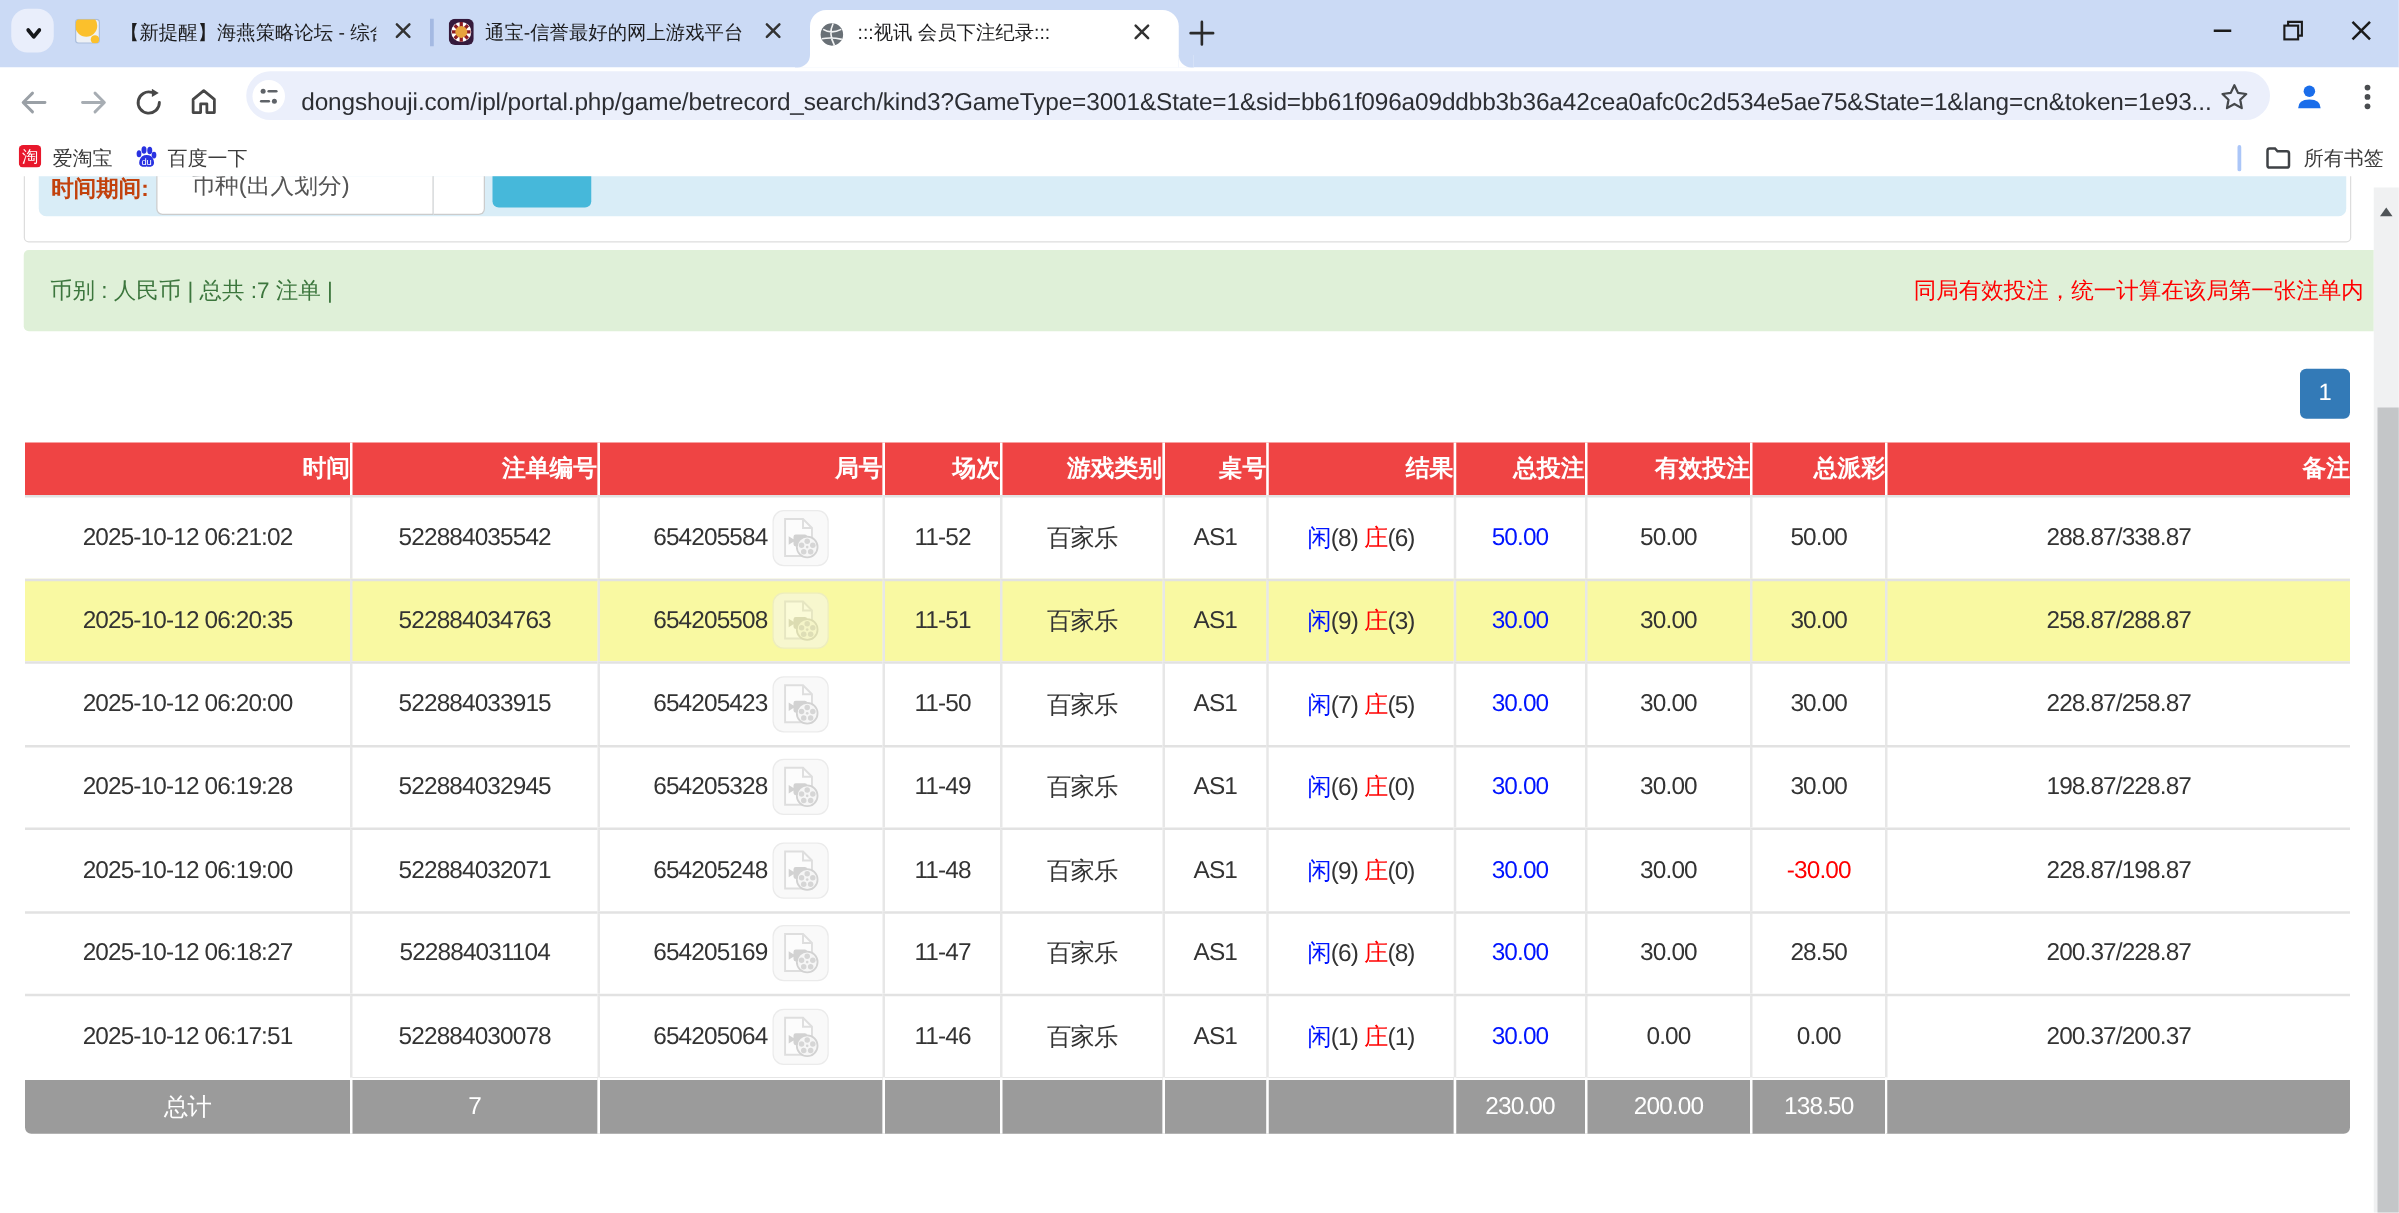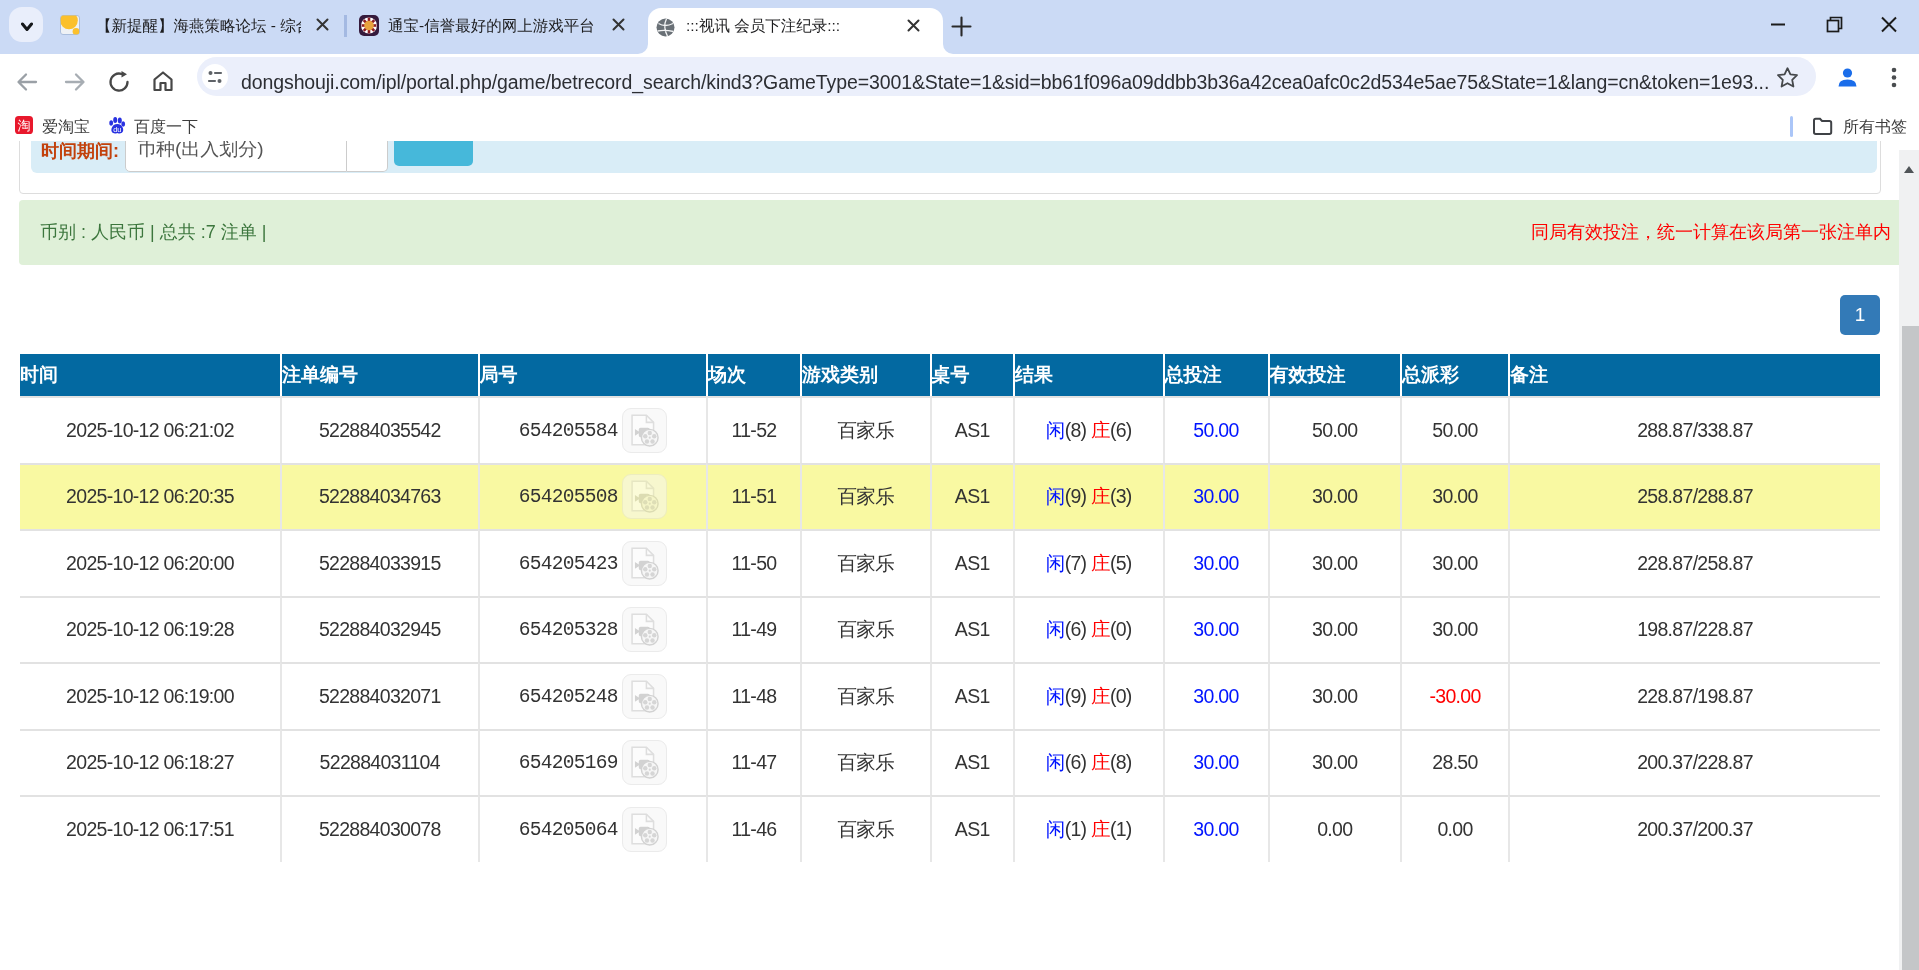--- a/index.html
+++ b/index.html
@@ -21,33 +21,33 @@
 
 #page { left:0; top:141px; width:1899px; height:829px; background:#fff; overflow:hidden; }
 #formpanel { position:absolute; left:19px; top:-60px; width:1862px; height:113px; background:#fff; border:1px solid #ddd; border-radius:4px; }
 #formblue { position:absolute; left:11px; top:10px; width:1846px; height:81px; background:#d9edf7; border-radius:6px; }
 #alertbar { position:absolute; left:19px; top:59px; width:1899px; height:65px; background:#dff0d8; border-radius:4px; }
 #alertbar .lt { position:absolute; left:21px; top:0; height:65px; line-height:65px; font-size:18px; color:#3c763d; }
 #alertbar .rt { position:absolute; right:27px; top:0; height:65px; line-height:65px; font-size:18px; color:#f00; }
 #pg1 { position:absolute; left:1840px; top:154px; width:40px; height:40px; background:#337ab7; border-radius:5px; color:#fff; font-size:19px; text-align:center; line-height:40px; }
 
 #tbl { position:absolute; left:20px; top:212.5px; width:1860px; border-collapse:separate; border-spacing:0; table-layout:fixed; font-size:19.5px; letter-spacing:-0.7px; color:#333; }
-#tbl th { background:#0369a1; color:#fff; font-size:19px; letter-spacing:0; font-weight:bold; height:42.5px; border-left:2.5px solid #fff; padding:0; text-align:left; }
+#tbl th { background:#ef4444; color:#fff; font-size:19px; letter-spacing:0; font-weight:bold; height:42.5px; border-left:2.5px solid #fff; padding:0; text-align:right; }
 #tbl th:first-child { border-left:none; }
 #tbl td { text-align:center; padding:0; }
 #tbl tbody td { height:66.5px; border-left:2px solid #e7e7e7; border-top:2px solid #e2e2e2; background:#fff; }
 #tbl tbody td:first-child { border-left:none; }
 #tbl tbody tr.hl td { background:#f9f9a2; }
 #tbl tfoot td { background:#9b9b9b; color:#fff; border-left:2.5px solid #fff; border-top:2.5px solid #fff; height:45px; }
 #tbl tfoot td:first-child { border-left:none; }
 #tbl tfoot tr:last-child td:first-child { border-radius:0 0 0 5px; }
 #tbl tfoot tr:last-child td:last-child { border-radius:0 0 5px 0; }
 .blue { color:#0014ff; }
 .red { color:#ff0000; }
-.gamecell span { vertical-align:middle;font-family:Liberation Mono, monospace; }
+.gamecell span { vertical-align:middle; }
 .vbtn { display:inline-block; vertical-align:middle; width:45px; height:45px; margin-left:4px; background:var(--bx,#f9f9f9); border:1px solid var(--bd,#ebebeb); border-radius:9px;
   --doc:#fcfcfc; --st:#dedede; --cam:#d2d2d2; --reel:#f6f6f6; --hole:#d6d6d6; }
 tr.hl .vbtn { --bx:#f7f7ce; --bd:#ededbe; --doc:#fbfbd8; --st:#e6e6c2; --cam:#dcdcb2; --reel:#f5f5c8; --hole:#dedeb6; }
 
 #scrollbar { left:1899px; top:150px; width:20px; height:820px; background:#f0f1f2; }
 #sthumb { position:absolute; left:3px; top:176px; width:17px; height:644px; background:#c4c6c8; }
 </style>
 </head>
 <body>
 <div class="abs" id="tabstrip"></div>
@@ -188,21 +188,21 @@
     <circle cx="25.1" cy="34" r="2.3" fill="var(--hole)"></circle>
     <circle cx="23.3" cy="28.5" r="2.3" fill="var(--hole)"></circle>
     <circle cx="28" cy="30" r="1.1" fill="var(--hole)"></circle>
   </g>
 </defs>
   </svg>
 <div class="abs" id="page">
   <div id="formpanel">
     <div id="formblue">
       <div style="position:absolute;left:10px;top:47px;font-size:18px;font-weight:bold;color:#c2410c;white-space:nowrap">时间期间:</div>
-      <div style="position:absolute;left:94px;top:37px;width:221.5px;height:42.5px;background:#fff;border:1px solid #ccc;border-radius:5px 0 0 5px;font-size:19px;color:#555;line-height:38px;padding-left:11px">币种(出入划分)</div>
+      <div style="position:absolute;left:94px;top:37px;width:221.5px;height:42.5px;background:#fff;border:1px solid #ccc;border-radius:5px 0 0 5px;font-size:19px;color:#555;line-height:38px;padding-left:27px">币种(出入划分)</div>
       <div style="position:absolute;left:315.5px;top:37px;width:41px;height:42.5px;background:#fff;border:1px solid #ccc;border-left:none;border-radius:0 5px 5px 0"></div>
       <div style="position:absolute;left:362.5px;top:32px;width:79px;height:42px;background:#46b8da;border-radius:5px"></div>
     </div>
   </div>
   <div id="alertbar">
     <div class="lt">币别 : 人民币 | 总共 :7 注单 |</div>
     <div class="rt">同局有效投注，统一计算在该局第一张注单内</div>
   </div>
   <div id="pg1">1</div>
   <table id="tbl">
@@ -335,20 +335,33 @@
           <td>百家乐</td>
           <td>AS1</td>
           <td><span class="blue">闲</span>(1) <span class="red">庄</span>(1)</td>
           <td class="blue">30.00</td>
           <td>0.00</td>
           <td>0.00</td>
           <td>200.37/200.37</td>
         </tr>
     </tbody>
     <tfoot>
+      <tr>
+          <td>总计</td>
+          <td>7</td>
+          <td></td>
+          <td></td>
+          <td></td>
+          <td></td>
+          <td></td>
+          <td>230.00</td>
+          <td>200.00</td>
+          <td>138.50</td>
+          <td></td>
+        </tr>
     </tfoot>
   </table>
 </div>
 
 <div class="abs" id="scrollbar">
   <svg class="abs" style="left:4px;top:15px" width="12" height="9" viewBox="0 0 12 9">
       <path d="M6 1 L11 8 H1 Z" fill="#4f5457"></path>
     </svg>
   <div id="sthumb"></div>
 </div>

